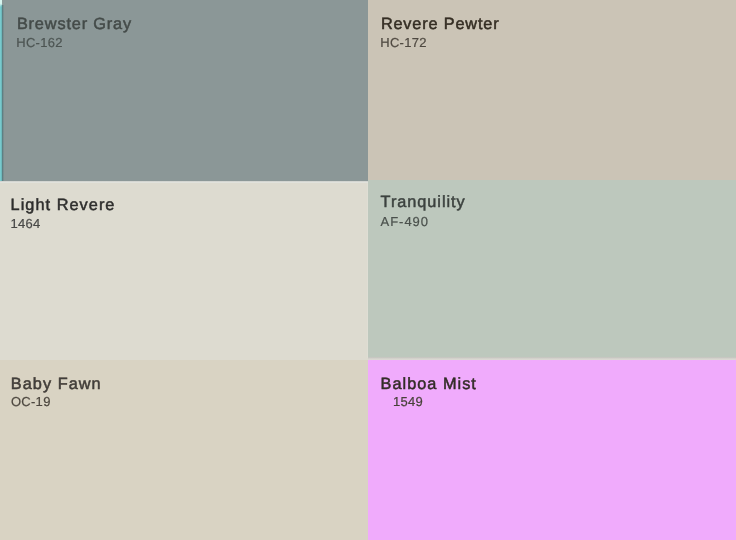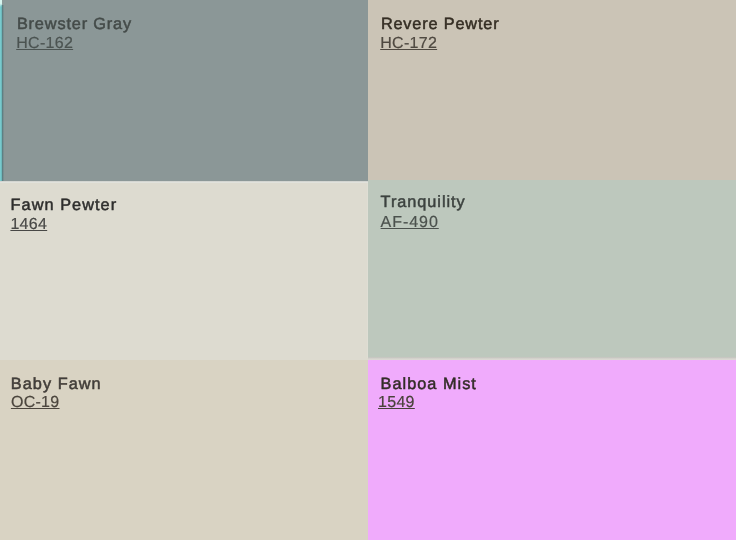--- a/index.html
+++ b/index.html
@@ -38,24 +38,23 @@
     -webkit-text-stroke-width: 0.5px;
     line-height: 1;
   }
   .swatch-code {
     position: absolute;
     -webkit-font-smoothing: antialiased;
     text-rendering: geometricPrecision;
     transform: translateZ(0);
     white-space: nowrap;
     letter-spacing: 0.3px;
-    font-size: 16px;
+    font-size: 13px;
     -webkit-text-stroke-width: 0.2px;
     line-height: 1;
-    text-decoration: underline;
   }
   .divider {
     position: absolute;
   }
   #accent-bar, #accent-bar-edge {
     position: absolute;
   }
 </style>
 </head>
 <body style="background: rgb(255, 255, 255);">
@@ -66,37 +65,37 @@
     <div class="swatch-title" style="left: 16.9px; top: 15.9px; color: rgb(68, 75, 73); letter-spacing: 0.85px; -webkit-text-stroke-color: rgb(68, 75, 73);">Brewster Gray</div>
     <div class="swatch-code" style="left: 16.2px; top: 35.9px; color: rgb(76, 84, 82); -webkit-text-stroke-color: rgb(76, 84, 82);">HC-162</div>
   </div>
 
   <div class="swatch" id="sw1" style="left: 368px; top: 0px; width: 368px; height: 180px; background: rgb(203, 196, 182);">
     <div class="swatch-title" style="left: 12.9px; top: 15.8px; color: rgb(52, 45, 35); letter-spacing: 0.834px; -webkit-text-stroke-color: rgb(52, 45, 35);">Revere Pewter</div>
     <div class="swatch-code" style="left: 12.2px; top: 36px; color: rgb(79, 73, 65); -webkit-text-stroke-color: rgb(79, 73, 65);">HC-172</div>
   </div>
 
   <div class="swatch" id="sw2" style="left: 0px; top: 182.6px; width: 368px; height: 177.4px; background: rgb(221, 219, 208);">
-    <div class="swatch-title" style="left: 10.6px; top: 14.3px; color: rgb(46, 46, 45); letter-spacing: 1.045px; -webkit-text-stroke-color: rgb(46, 46, 45);">Fawn Pewter</div>
+    <div class="swatch-title" style="left: 10.6px; top: 14.3px; color: rgb(46, 46, 45); letter-spacing: 1.045px; -webkit-text-stroke-color: rgb(46, 46, 45);">Light Revere</div>
     <div class="swatch-code" style="left: 10.4px; top: 34.1px; color: rgb(72, 72, 70); -webkit-text-stroke-color: rgb(72, 72, 70);">1464</div>
   </div>
 
   <div class="swatch" id="sw3" style="left: 368px; top: 180px; width: 368px; height: 178px; background: rgb(189, 200, 189);">
     <div class="swatch-title" style="left: 12.6px; top: 13.8px; color: rgb(60, 66, 63); letter-spacing: 0.96px; -webkit-text-stroke-color: rgb(60, 66, 63);">Tranquility</div>
     <div class="swatch-code" style="left: 12.6px; top: 34.6px; color: rgb(75, 81, 77); letter-spacing: 0.95px; -webkit-text-stroke-color: rgb(75, 81, 77);">AF-490</div>
   </div>
 
   <div class="swatch" id="sw4" style="left: 0px; top: 360px; width: 368px; height: 180px; background: rgb(217, 211, 195);">
     <div class="swatch-title" style="left: 10.8px; top: 15.6px; color: #404040; letter-spacing: 1.05px; -webkit-text-stroke-color: rgb(65, 56, 48);">Baby Fawn</div>
     <div class="swatch-code" style="left: 10.9px; top: 34.9px; color: rgb(76, 70, 62); -webkit-text-stroke-color: rgb(76, 70, 62);">OC-19</div>
   </div>
 
   <div class="swatch" id="sw5" style="left: 368px; top: 360px; width: 368px; height: 180px; background: #f0abfc;">
     <div class="swatch-title" style="left: 12.6px; top: 16px; color: rgb(51, 44, 39); letter-spacing: 1.02px; -webkit-text-stroke-color: rgb(51, 44, 39);">Balboa Mist</div>
-    <div class="swatch-code" style="left: 10px; top: 35.4px; color: rgb(72, 66, 57); -webkit-text-stroke-color: rgb(72, 66, 57);">1549</div>
+    <div class="swatch-code" style="left: 25px; top: 35.4px; color: rgb(72, 66, 57); -webkit-text-stroke-color: rgb(72, 66, 57);">1549</div>
   </div>
 
   <div class="divider" id="dv0" style="left: 367px; top: 183px; width: 1px; height: 175px; background: rgb(228, 227, 221); opacity: 0.3;"></div>
   <div class="divider" id="dv1" style="left: 0px; top: 180.9px; width: 368px; height: 2.1px; background: linear-gradient(rgb(200, 203, 199) 0px, rgb(225, 226, 220) 1.1px, rgb(225, 226, 220) 2.1px);"></div>
   <div class="divider" id="dv2" style="left: 368px; top: 357px; width: 368px; height: 3px; background: linear-gradient(rgb(194, 195, 189) 0px, rgb(203, 202, 197) 1px, rgb(218, 216, 210) 2px, rgb(218, 215, 209) 3px);"></div>
 
   <div id="accent-bar" style="left: 0px; top: 0px; width: 2px; height: 180.6px; background: linear-gradient(rgb(216, 244, 239) 0px, rgb(216, 244, 239) 3.4px, rgb(121, 202, 205) 7px, rgb(121, 202, 205) 180.6px);"></div>
   <div id="accent-bar-edge" style="left: 1px; top: 4.6px; width: 2.65px; height: 176px; background: linear-gradient(to right, rgba(60, 120, 124, 0.2) 0%, rgba(60, 120, 124, 0.2) 37.7%, rgba(35, 95, 104, 0.52) 37.8%, rgba(35, 95, 104, 0.24) 75%, rgba(35, 95, 104, 0) 100%);"></div>
 
 </div>

